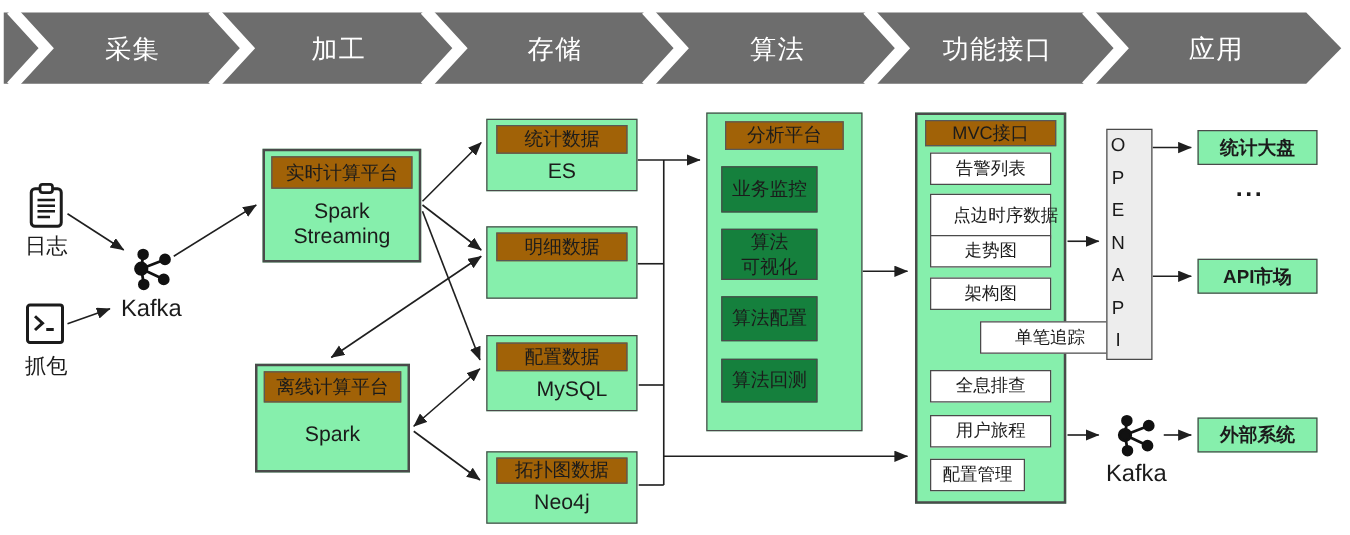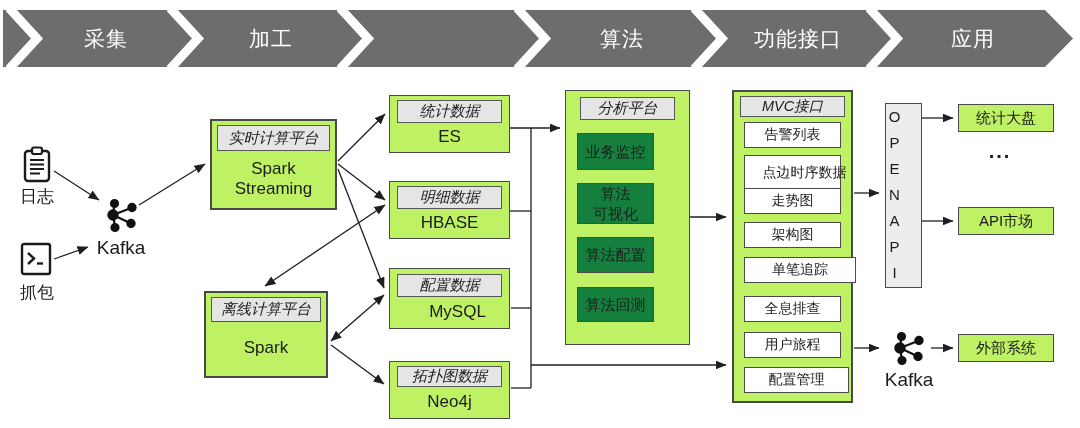--- a/index.html
+++ b/index.html
@@ -1,24 +1,24 @@
 <!DOCTYPE html>
 <html><head>
 <meta charset="utf-8">
 <style>
   html,body{margin:0;padding:0;background:#fff;}
   #canvas{
     position:relative;width:1080px;height:428px;background:#ffffff;
     font-family:"Liberation Sans","DejaVu Sans",sans-serif;color:#1b1b1b;overflow:hidden;
   }
   #wires{position:absolute;left:0;top:0;width:1080px;height:428px;z-index:1;}
-  .box{position:absolute;box-sizing:border-box;background:#bef264;border:1.6px solid #4a4a4a;z-index:2;}
+  .box{position:absolute;box-sizing:border-box;background:#86efac;border:1.6px solid #4a4a4a;z-index:2;font-weight:bold;}
   .box.thick{border-width:2px;}
-  .hdr{position:absolute;box-sizing:border-box;background:#e5e5e5;border:1.4px solid #585858;
-       display:flex;align-items:center;justify-content:center;font-size:15px;z-index:3;white-space:nowrap;font-style:italic;}
+  .hdr{position:absolute;box-sizing:border-box;background:#a16207;border:1.4px solid #585858;
+       display:flex;align-items:center;justify-content:center;font-size:15px;z-index:3;white-space:nowrap;}
   .body-lbl{position:absolute;box-sizing:border-box;display:flex;align-items:center;justify-content:center;
        text-align:center;font-size:17px;z-index:3;white-space:pre-line;line-height:1.18;}
   .stage-lbl{position:absolute;z-index:4;color:#ffffff;font-size:21px;font-weight:400;
        display:flex;align-items:center;justify-content:center;letter-spacing:1px;}
   .mvc-item{position:absolute;box-sizing:border-box;background:#fff;border:1.4px solid #4a4a4a;
        display:flex;align-items:center;justify-content:center;font-size:14px;z-index:3;white-space:nowrap;}
   .step{position:absolute;box-sizing:border-box;background:#15803d;border:1.4px solid #4a4a4a;
        display:flex;align-items:center;justify-content:center;font-size:15px;z-index:3;
        white-space:pre-line;text-align:center;line-height:1.3;}
   .icon{position:absolute;z-index:3;}
@@ -81,20 +81,21 @@
     <g stroke="#1f1f1f" stroke-width="1.8" fill="none">
       <line x1="615" y1="171" x2="615" y2="180" marker-end="url(#ahb)"></line>
       <line x1="615" y1="225" x2="615" y2="234" marker-end="url(#ahb)"></line>
       <line x1="615" y1="274" x2="615" y2="284" marker-end="url(#ahb)"></line>
       <polyline stroke-width="1.3" points="655,304 671,304 671,144 658,144" marker-end="url(#ah)"></polyline>
     </g>
   </svg>
 
   <div class="stage-lbl" style="left:46px;top:26px;width:120px;height:26px;">采集</div>
   <div class="stage-lbl" style="left:211px;top:26px;width:120px;height:26px;">加工</div>
+  <div class="stage-lbl" style="left:384px;top:26px;width:120px;height:26px;">存储</div>
   <div class="stage-lbl" style="left:562px;top:26px;width:120px;height:26px;">算法</div>
   <div class="stage-lbl" style="left:913px;top:26px;width:120px;height:26px;">应用</div>
   <div class="stage-lbl" style="left:738px;top:26px;width:120px;height:26px;">功能接口</div>
 
   <svg class="icon" style="left:22px;top:146px;" width="30" height="38" viewBox="0 0 30 38">
     <rect x="3" y="5" width="24" height="30" rx="3" fill="none" stroke="#1b1b1b" stroke-width="2.4"></rect>
     <rect x="10" y="1.5" width="10" height="6.5" rx="2" fill="#ffffff" stroke="#1b1b1b" stroke-width="2.2"></rect>
     <line x1="8" y1="14" x2="22" y2="14" stroke="#1b1b1b" stroke-width="2"></line>
     <line x1="8" y1="18.5" x2="22" y2="18.5" stroke="#1b1b1b" stroke-width="2"></line>
     <line x1="8" y1="23" x2="22" y2="23" stroke="#1b1b1b" stroke-width="2"></line>
@@ -132,21 +133,20 @@
   <div class="box thick" style="left:204px;top:291px;width:124px;height:87px;"></div>
   <div class="hdr" style="left:211px;top:297px;width:110px;height:25px;">离线计算平台</div>
   <div class="body-lbl" style="left:206px;top:326px;width:120px;height:44px;">Spark</div>
 
   <div class="box" style="left:389px;top:95px;width:121px;height:58px;"></div>
   <div class="hdr" style="left:397px;top:100px;width:105px;height:23px;">统计数据</div>
   <div class="body-lbl" style="left:391px;top:125px;width:117px;height:25px;">ES</div>
 
   <div class="box" style="left:389px;top:181px;width:121px;height:58px;"></div>
   <div class="hdr" style="left:397px;top:186px;width:105px;height:23px;">明细数据</div>
-  <div class="body-lbl" style="left:391px;top:211px;width:117px;height:25px;">HBASE</div>
 
   <div class="box" style="left:389px;top:268px;width:121px;height:61px;"></div>
   <div class="hdr" style="left:397px;top:274px;width:105px;height:23px;">配置数据</div>
   <div class="body-lbl" style="left:391px;top:300px;width:133px;height:25px;">MySQL</div>
 
   <div class="box" style="left:389px;top:361px;width:121px;height:58px;"></div>
   <div class="hdr" style="left:397px;top:366px;width:105px;height:21px;">拓扑图数据</div>
   <div class="body-lbl" style="left:391px;top:390px;width:117px;height:25px;">Neo4j</div>
 
   <div class="box" style="left:565px;top:90px;width:125px;height:255px;"></div>
@@ -156,24 +156,24 @@
 可视化</div>
   <div class="step" style="left:577px;top:237px;width:77px;height:36px;">算法配置</div>
   <div class="step" style="left:577px;top:287px;width:77px;height:35px;">算法回测</div>
 
   <div class="box thick" style="left:732px;top:90px;width:121px;height:313px;"></div>
   <div class="hdr" style="left:740px;top:96px;width:105px;height:21px;font-size:14.5px;">MVC接口</div>
   <div class="mvc-item" style="left:744px;top:122px;width:97px;height:26px;">告警列表</div>
   <div class="mvc-item" style="left:744px;top:155px;width:97px;height:36px;padding-left:24px;">点边时序数据</div>
   <div class="mvc-item" style="left:744px;top:188px;width:97px;height:26px;">走势图</div>
   <div class="mvc-item" style="left:744px;top:222px;width:97px;height:26px;">架构图</div>
-  <div class="mvc-item" style="left:744px;top:257px;width:112px;height:26px;">单笔追踪</div>
+  <div class="mvc-item" style="left:784px;top:257px;width:112px;height:26px;">单笔追踪</div>
   <div class="mvc-item" style="left:744px;top:296px;width:97px;height:26px;">全息排查</div>
   <div class="mvc-item" style="left:744px;top:332px;width:97px;height:26px;text-align:center;">用户旅程</div>
-  <div class="mvc-item" style="left:744px;top:367px;width:105px;height:26px;">配置管理</div>
+  <div class="mvc-item" style="left:744px;top:367px;width:76px;height:26px;">配置管理</div>
 
   <div class="openapi" style="left:885px;top:103px;width:37px;height:185px;">OPENAPI</div>
 
   <svg class="icon" style="left:886px;top:330px;" width="42" height="38" viewBox="0 0 42 38">
     <g stroke="#111" stroke-width="2.2" fill="#111">
       <line x1="14" y1="18" x2="15.5" y2="7"></line>
       <line x1="14" y1="18" x2="16" y2="30"></line>
       <line x1="14" y1="18" x2="32" y2="11"></line>
       <line x1="14" y1="18" x2="31" y2="26"></line>
       <circle cx="14" cy="18" r="4.6"></circle>

